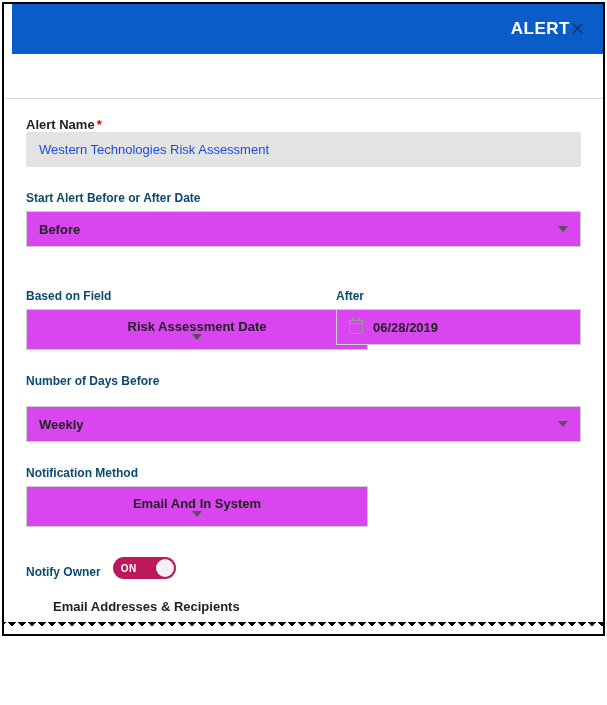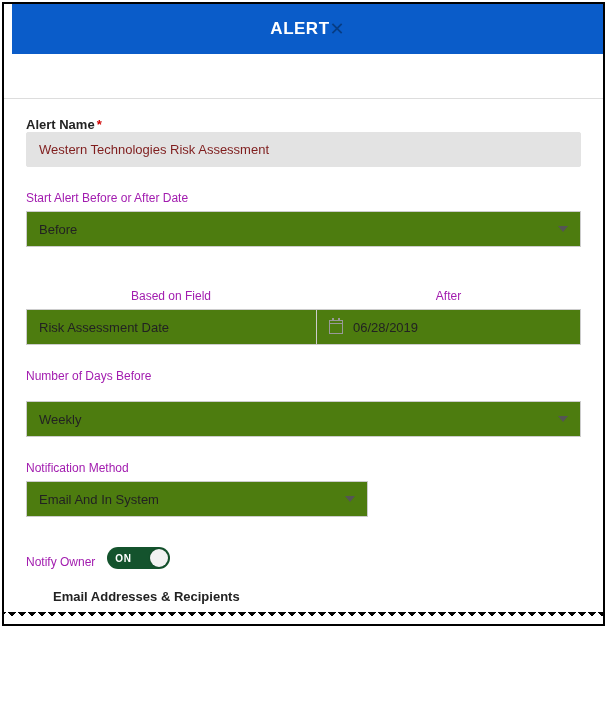--- a/index.html
+++ b/index.html
@@ -3,54 +3,55 @@
 <meta charset="utf-8">
 <style>
   * { box-sizing: border-box; margin: 0; padding: 0; font-family: "Segoe UI", Arial, sans-serif; }
   body { background: #fff; width: 607px; }
   .modal { border: 2px solid #000; width: 603px; margin: 2px; background: #fff; overflow: hidden; }
   .header {
     background: #0a5cc9;
     color: #fff;
     padding: 14px 18px;
     display: flex;
-    justify-content: center;
+    justify-content: flex-end;
     align-items: center;
     margin-left: 8px;
   }
   .header-title { font-size: 17px; font-weight: 700; letter-spacing: 0.5px; }
   .close-x { font-size: 18px; font-weight: 400; color: rgba(0,0,0,0.35); cursor: pointer; }
   .content { padding: 22px 22px 0 22px; }
   .divider-top { border-top: 1px solid #ddd; margin: 22px -22px 18px -22px; }
   .field-label { font-size: 13px; font-weight: 700; color: #222; margin-bottom: 0; display: block; }
   .req { color: #d00000; margin-left: 2px; font-weight: 700; }
   .readonly-box {
     background: #e3e3e3;
     border: 1px solid #e3e3e3;
     border-radius: 2px;
     padding: 9px 12px;
     font-size: 13px;
-    color: #7f1d1d;
+    color: #1d4ed8;
     margin-bottom: 20px;
   }
-  .sub-label { font-size: 12px; font-weight: 400; color: #a21caf; margin-bottom: 6px; display: block; margin-top: 24px; }
+  .sub-label { font-size: 12px; font-weight: 700; color: #0c4a6e; margin-bottom: 6px; display: block; margin-top: 24px; }
   .select-wrap, .input-wrap {
     border: 1px solid #ccc;
-    background: #4d7c0f;
+    background: #d946ef;
     padding: 9px 12px;
     font-size: 13px;
     color: #222;
     display: flex;
     justify-content: space-between;
     align-items: center;
     cursor: pointer;
     min-height: 36px;
+    font-weight: bold;
   }
-  .select-narrow { width: 342px; }
-  .row { display: flex; margin-bottom: 18px; text-align: center; }
+  .select-narrow { width: 342px; flex-direction: column; }
+  .row { display: flex; gap: 20px; margin-bottom: 18px; }
   .col { flex: 1; }
   .col-half { width: 290px; }
   .full { width: 100%; margin-bottom: 18px; }
   .caret {
     width: 0; height: 0;
     border-left: 5px solid transparent;
     border-right: 5px solid transparent;
     border-top: 6px solid #555;
   }
   .date-inner { display: flex; align-items: center; gap: 10px; }
@@ -70,21 +71,21 @@
     content: "";
     position: absolute;
     top: -3px; left: 2px;
     width: 2px; height: 3px;
     background: #999;
     box-shadow: 6px 0 0 #999;
   }
   .toggle-row { display: flex; align-items: flex-end; gap: 12px; margin-bottom: 16px; }
   .toggle {
     width: 63px; height: 22px;
-    background: #14532d;
+    background: #be185d;
     border-radius: 11px;
     position: relative;
     display: flex;
     align-items: center;
     cursor: pointer;
   }
   .toggle-label {
     color: #fff; font-size: 10px; font-weight: 700;
     margin-left: 8px;
     letter-spacing: 0.5px;

